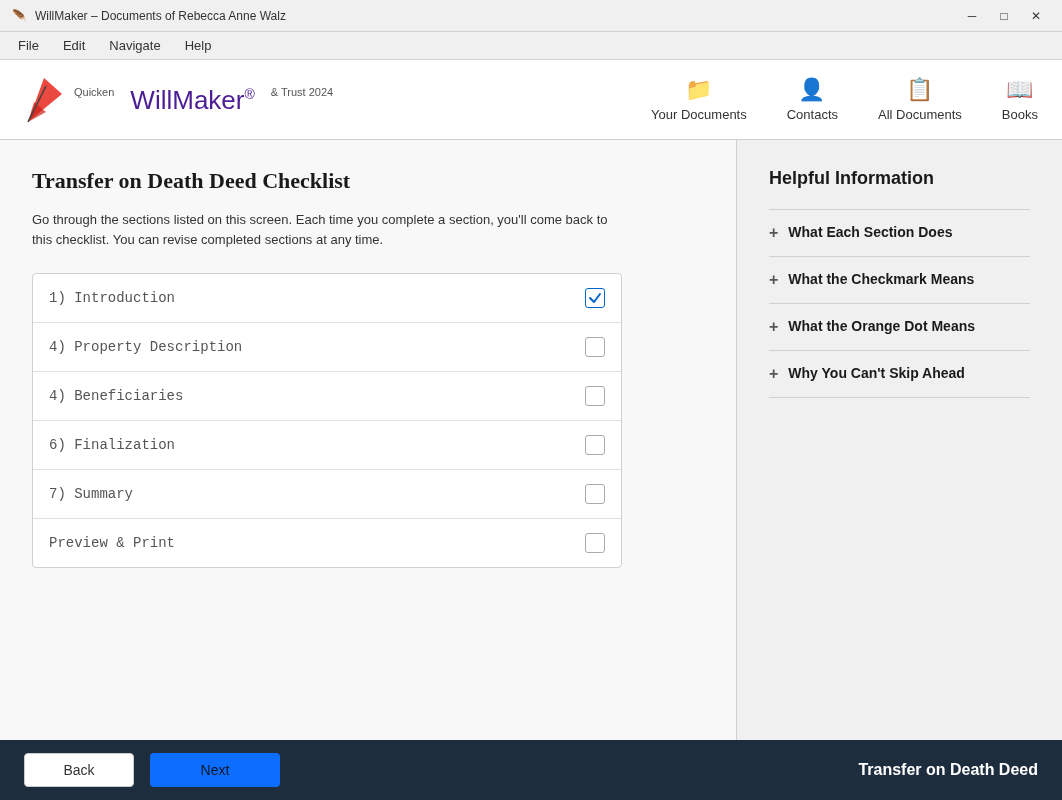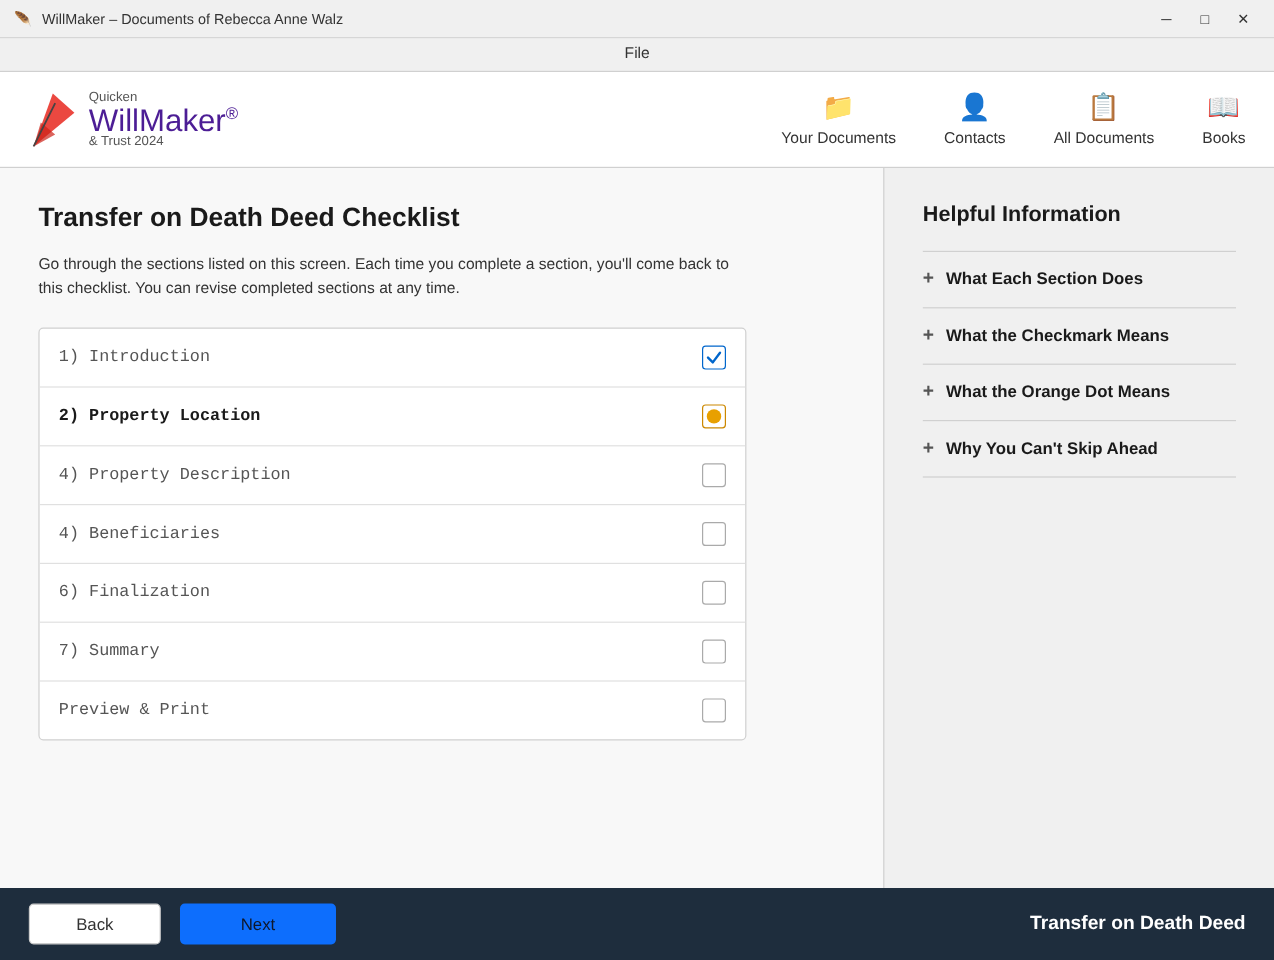--- a/index.html
+++ b/index.html
@@ -37,21 +37,20 @@
     
     .menu-bar {
       background: #f0f0f0;
       height: 28px;
       display: flex;
       align-items: center;
       padding: 0 8px;
       gap: 4px;
       border-bottom: 1px solid #d0d0d0;
       flex-shrink: 0;
-      flex-direction: column;
     }
     .menu-item {
       padding: 4px 10px;
       font-size: 13px;
       color: #333;
       cursor: pointer;
       border-radius: 3px;
     }
 
     
@@ -88,20 +87,21 @@
       flex: 1;
       padding: 28px 32px;
       background: #f8f8f8;
       overflow-y: auto;
     }
     .page-title {
       font-size: 22px;
       font-weight: bold;
       color: #1a1a1a;
       margin-bottom: 16px;
+      font-family: Liberation Serif, serif;
     }
     .page-description {
       font-size: 13px;
       color: #333;
       line-height: 1.5;
       margin-bottom: 24px;
       max-width: 580px;
     }
 
     
@@ -219,21 +219,21 @@
       font-weight: 400;
     }
     .bottom-bar-title {
       color: white;
       font-size: 16px;
       font-weight: bold;
     }
 
     
     .quicken-logo {
-      display: flex; flex-direction: column; align-items: flex-start; line-height: 1;
+      display: flex; align-items: flex-start; line-height: 1; gap: 16px;
     }
     .quicken-text { font-size: 11px; color: #555; font-weight: normal; }
     .willmaker-text { font-size: 26px; font-weight: 400; color: #4c1d95; line-height: 1; }
     .willmaker-sub { font-size: 11px; color: #555; }
   </style>
 </head>
 <body>
 
 <div class="title-bar">
   <div class="title-bar-left">
@@ -300,26 +300,20 @@
 
       <div class="checklist-row inactive">
         <span class="checklist-label">1) Introduction</span>
         <div class="check-box checked">
           <svg width="14" height="14" viewBox="0 0 14 14">
             <polyline points="2,7 6,11 12,3" stroke="#0066cc" stroke-width="2" fill="none" stroke-linecap="round" stroke-linejoin="round"></polyline>
           </svg>
         </div>
       </div>
 
-      <div class="checklist-row active">
-        <span class="checklist-label">2) Property Location</span>
-        <div class="check-box orange-dot">
-          <div class="orange-circle"></div>
-        </div>
-      </div>
 
 
       <div class="checklist-row inactive">
         <span class="checklist-label">4) Property Description</span>
         <div class="check-box"></div>
       </div>
 
       <div class="checklist-row inactive">
         <span class="checklist-label">4) Beneficiaries</span>
         <div class="check-box"></div>

